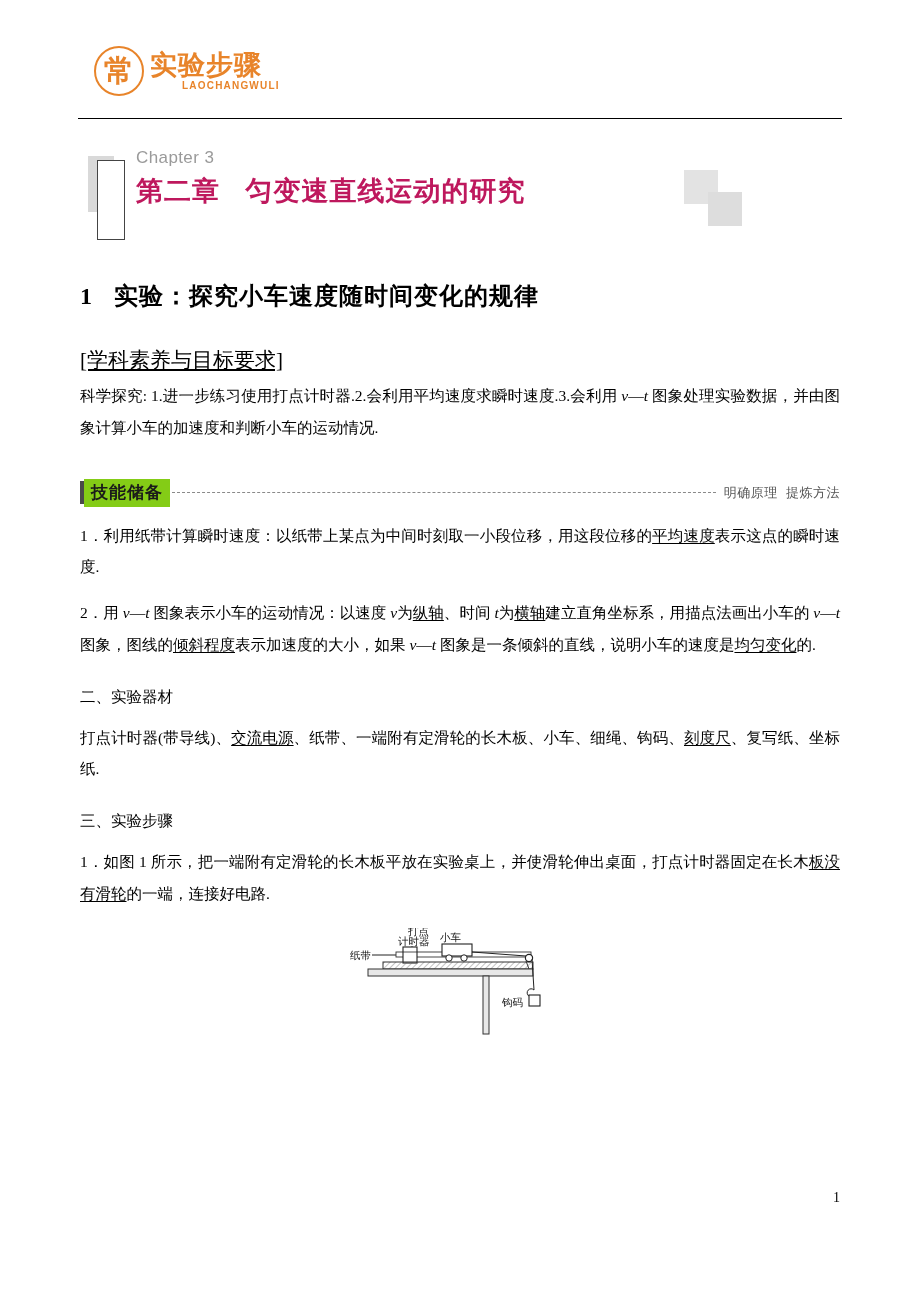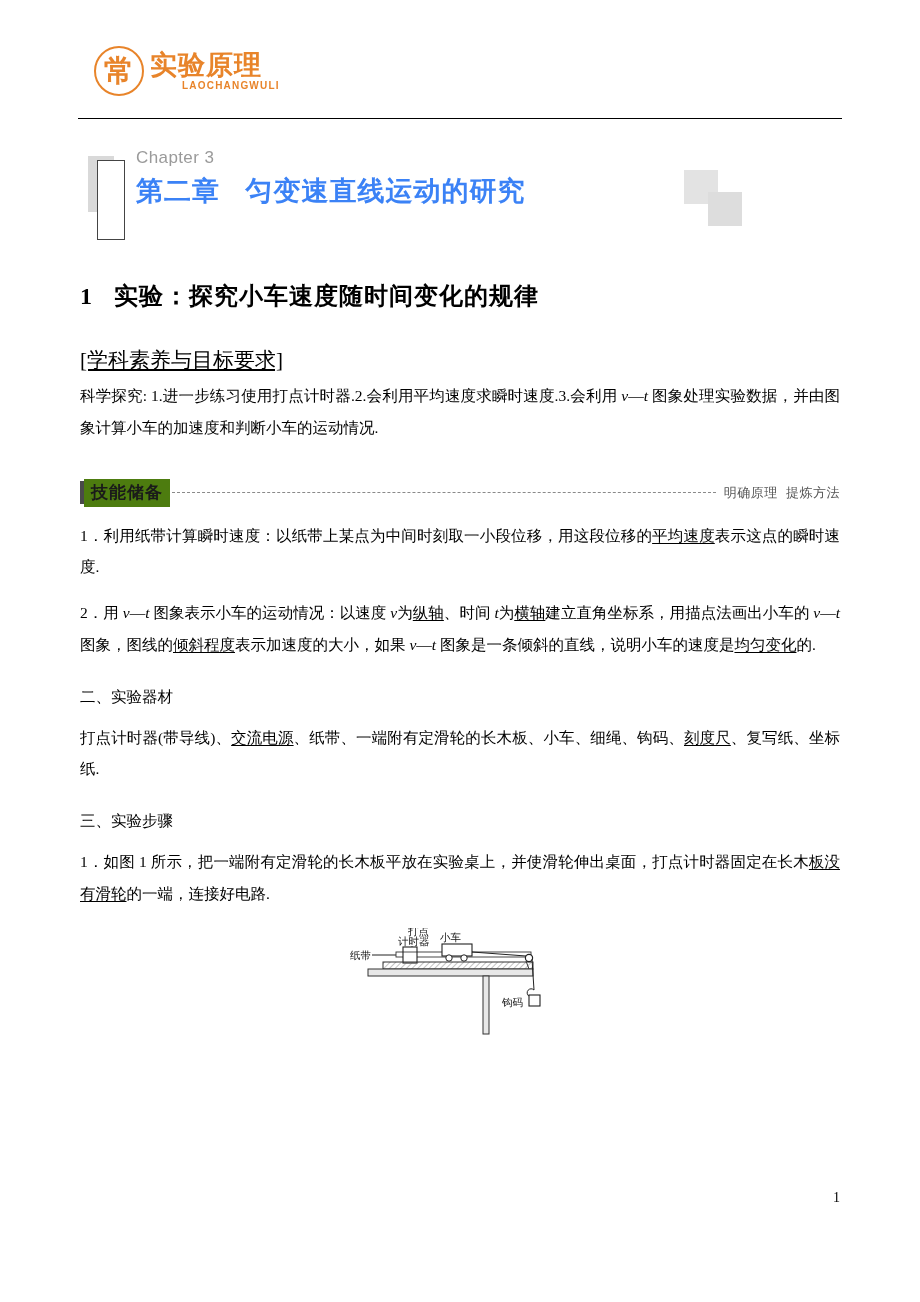--- a/index.html
+++ b/index.html
@@ -116,21 +116,21 @@
     font-family: "Liberation Sans", "DejaVu Sans", sans-serif;
     font-size: 17px;
     color: #9a9a9a;
     letter-spacing: 0.4px;
     margin-bottom: 5px;
   }
   .chap-cn {
     font-family: "Liberation Sans", "DejaVu Sans", sans-serif;
     font-size: 27px;
     font-weight: 700;
-    color: #3b82f6;
+    color: #be185d;
     letter-spacing: 1px;
     white-space: pre;
   }
   .deco-squares {
     position: absolute;
     left: 604px;
     top: 22px;
     width: 70px;
     height: 62px;
   }
@@ -179,21 +179,21 @@
     margin-top: 36px;
     height: 26px;
   }
   .skill-bar {
     width: 4px;
     height: 23px;
     background: #4a4a4a;
     flex: 0 0 auto;
   }
   .skill-label {
-    background: #4d7c0f;
+    background: #84cc16;
     font-family: "Liberation Sans", "DejaVu Sans", sans-serif;
     font-size: 17px;
     font-weight: 700;
     color: #1a1a1a;
     padding: 2px 7px 3px 7px;
     letter-spacing: 1px;
     flex: 0 0 auto;
   }
   .skill-dash {
     flex: 1 1 auto;
@@ -235,21 +235,21 @@
 <body>
 
 <div class="page">
 
   <div class="header">
     <div class="logo">
       <div class="logo-mark">
         <span>常</span>
       </div>
       <div class="logo-text">
-        <div class="logo-cn">实验原理</div>
+        <div class="logo-cn">实验步骤</div>
         <div class="logo-en">LAOCHANGWULI</div>
       </div>
     </div>
   </div>
   <div class="header-rule"></div>
 
   <div class="chapter-block">
     <div class="chap-gray-rect"></div>
     <div class="chap-white-rect"></div>
     <div class="chap-texts">

